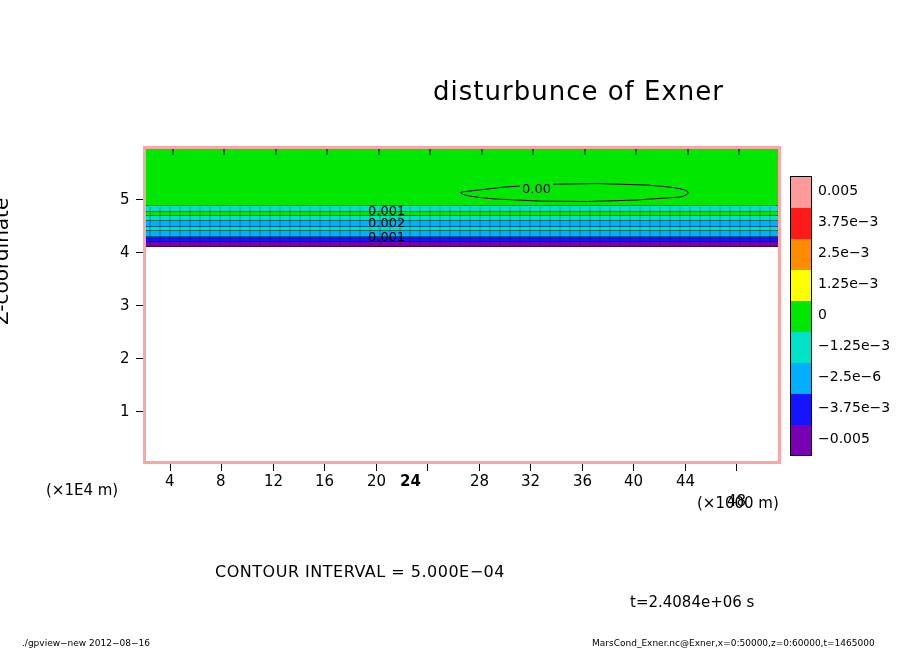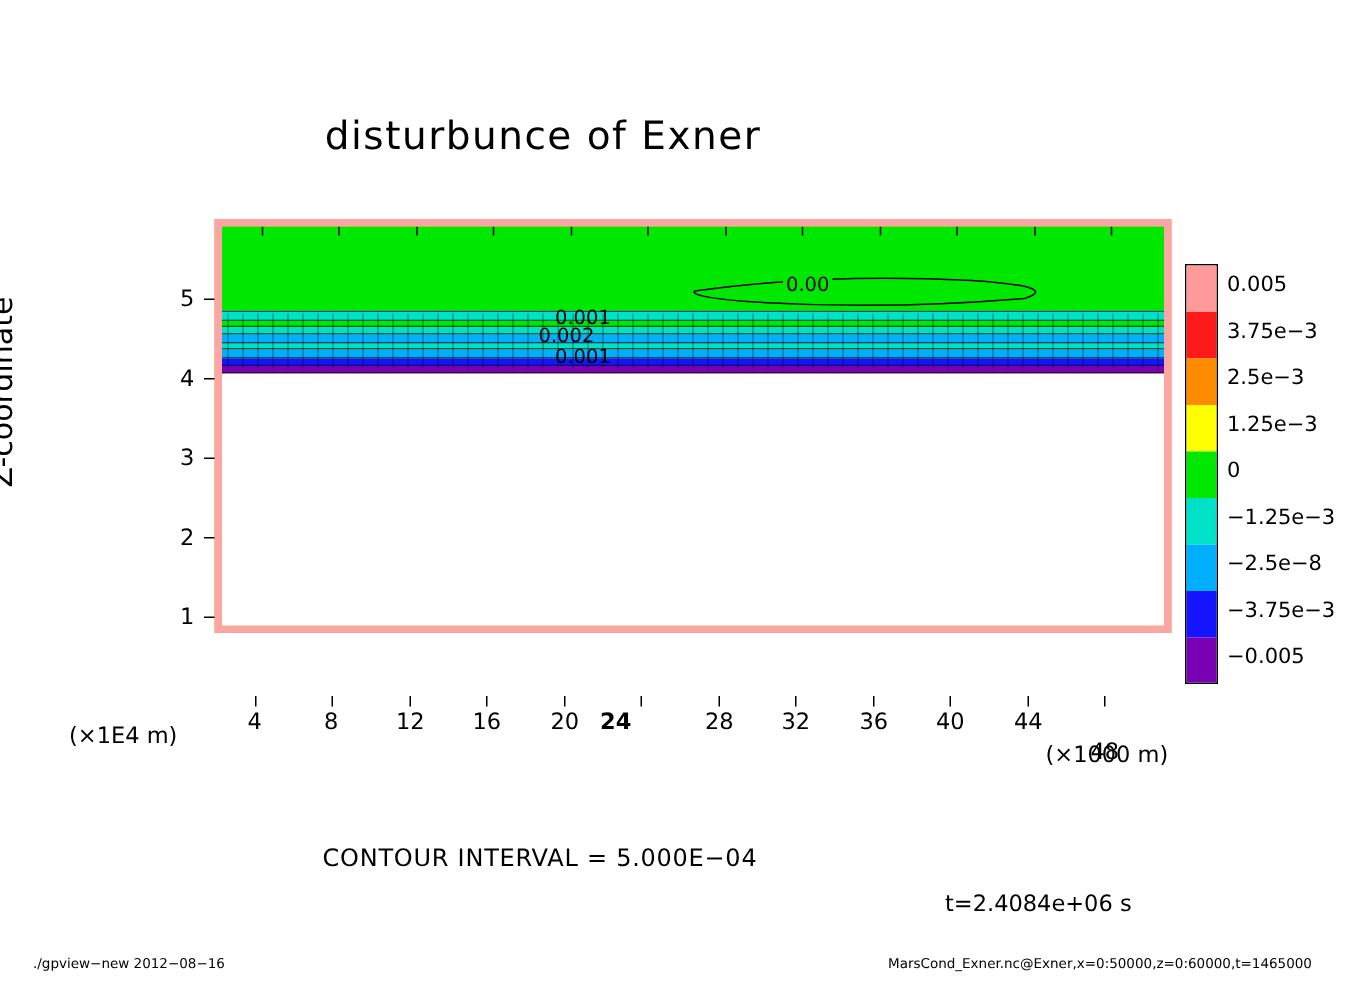--- a/index.html
+++ b/index.html
@@ -17,32 +17,32 @@
   }
   .root {
     position: absolute;
     left: 0; top: 0;
     width: 904px; height: 654px;
   }
   .title {
     position: absolute;
     left: 0; top: 76px;
     width: 724px;
-    text-align: center;
+    text-align: right;
     font-size: 26px;
     letter-spacing: 1px;
   }
   
   .plot-frame {
     position: absolute;
     left: 143px; top: 146px;
-    width: 638px; height: 276px;
-    border: 5px solid #fca5a5;
+    width: 638px; height: 318px;
+    border: 3px solid #fca5a5;
     box-sizing: border-box;
-    background: #eab308;
+    background: #ef4444;
     overflow: hidden;
   }
   .band {
     position: absolute;
     left: 0;
     width: 100%;
   }
   
   .band-green {
     top: 0;
@@ -238,21 +238,21 @@
           <line x1="387" y1="0" x2="387" y2="6"></line>
         <line x1="439" y1="0" x2="439" y2="6"></line>
           <line x1="490" y1="0" x2="490" y2="6"></line>
         <line x1="542" y1="0" x2="542" y2="6"></line>
           <line x1="593" y1="0" x2="593" y2="6"></line>
       </g>
     </svg>
 
     <div class="contour-label" style="left:374px;top:32px;background:#00e800;padding:0 2px;">0.00</div>
     <div class="contour-label" style="left:222px;top:54px;">0.001</div>
-    <div class="contour-label" style="left:211px;top:66px;">0.002</div>
+    <div class="contour-label" style="left:222px;top:66px;">0.002</div>
     <div class="contour-label" style="left:222px;top:80px;">0.001</div>
   </div>
 
   <div class="tick" style="left:170px;top:464px;width:1px;height:7px;"></div>
   <div class="tick" style="left:221px;top:464px;width:1px;height:7px;"></div>
   <div class="tick" style="left:273px;top:464px;width:1px;height:7px;"></div>
   <div class="tick" style="left:324px;top:464px;width:1px;height:7px;"></div>
   <div class="tick" style="left:376px;top:464px;width:1px;height:7px;"></div>
   <div class="tick" style="left:427px;top:464px;width:1px;height:7px;"></div>
   <div class="tick" style="left:479px;top:464px;width:1px;height:7px;"></div>
@@ -302,21 +302,21 @@
     <div class="cbar-cell" style="top:217px;height:31px;background:#1414ff;"></div>
     <div class="cbar-cell" style="top:248px;height:30px;background:#7a00b4;"></div>
   </div>
 
   <div class="cbar-label" style="top:182px;">0.005</div>
   <div class="cbar-label" style="top:213px;">3.75e−3</div>
   <div class="cbar-label" style="top:244px;">2.5e−3</div>
   <div class="cbar-label" style="top:275px;text-align:right;">1.25e−3</div>
   <div class="cbar-label" style="top:306px;">0</div>
   <div class="cbar-label" style="top:337px;">−1.25e−3</div>
-  <div class="cbar-label" style="top:368px;">−2.5e−8</div>
+  <div class="cbar-label" style="top:368px;">−2.5e−6</div>
   <div class="cbar-label" style="top:399px;">−3.75e−3</div>
   <div class="cbar-label" style="top:430px;">−0.005</div>
 
   <div class="caption-ci">CONTOUR INTERVAL = 5.000E−04</div>
   <div class="time-label">t=2.4084e+06 s</div>
 
   <div class="tiny" style="left:22px;top:638px;">./gpview−new   2012−08−16</div>
   <div class="tiny" style="left:592px;top:638px;">MarsCond_Exner.nc@Exner,x=0:50000,z=0:60000,t=1465000</div>
 
 </div>

